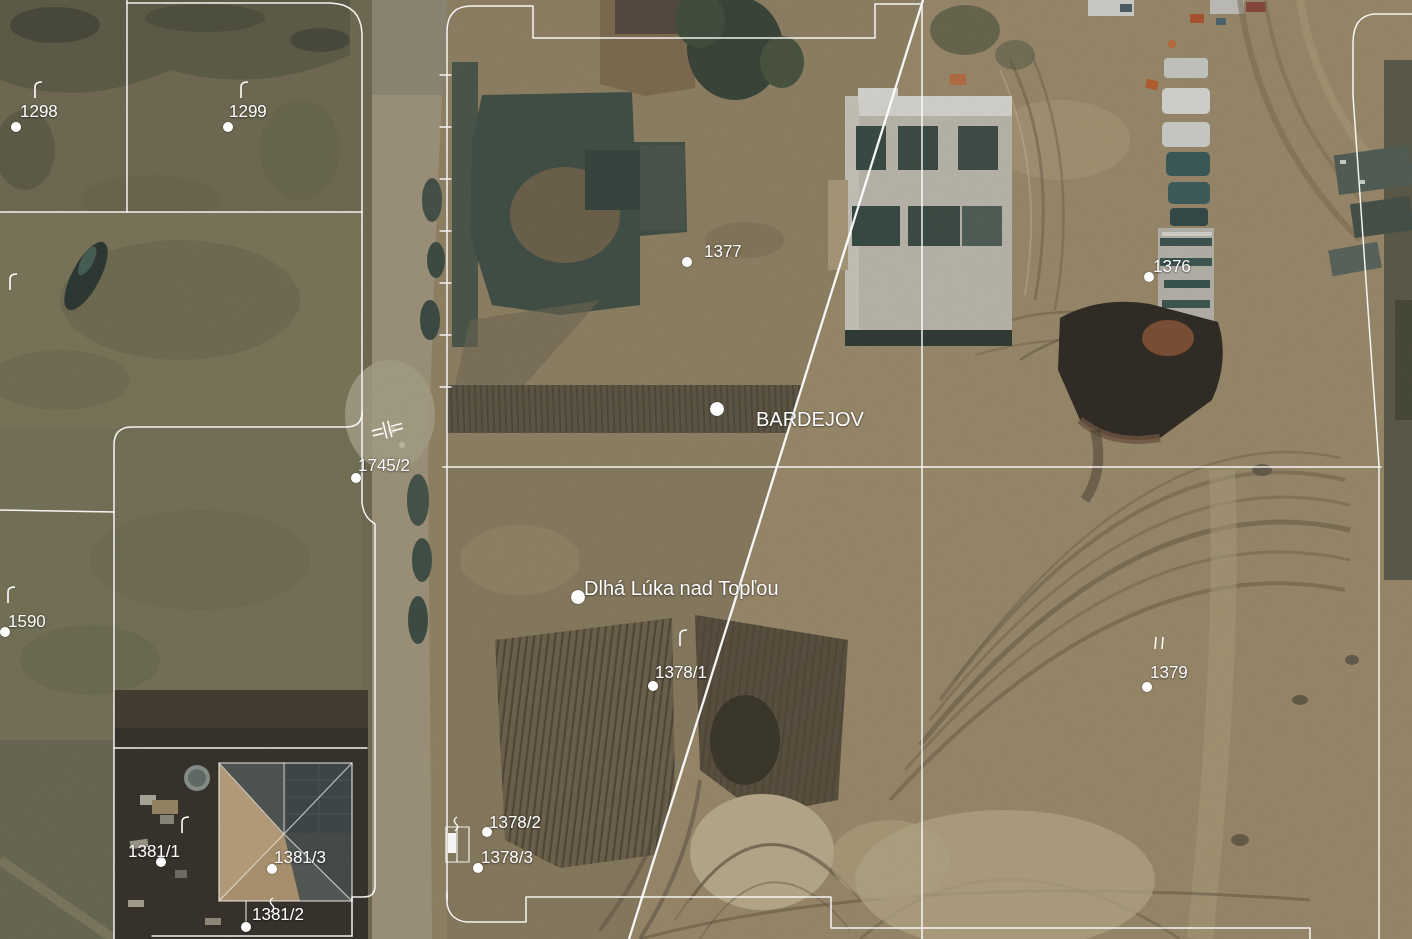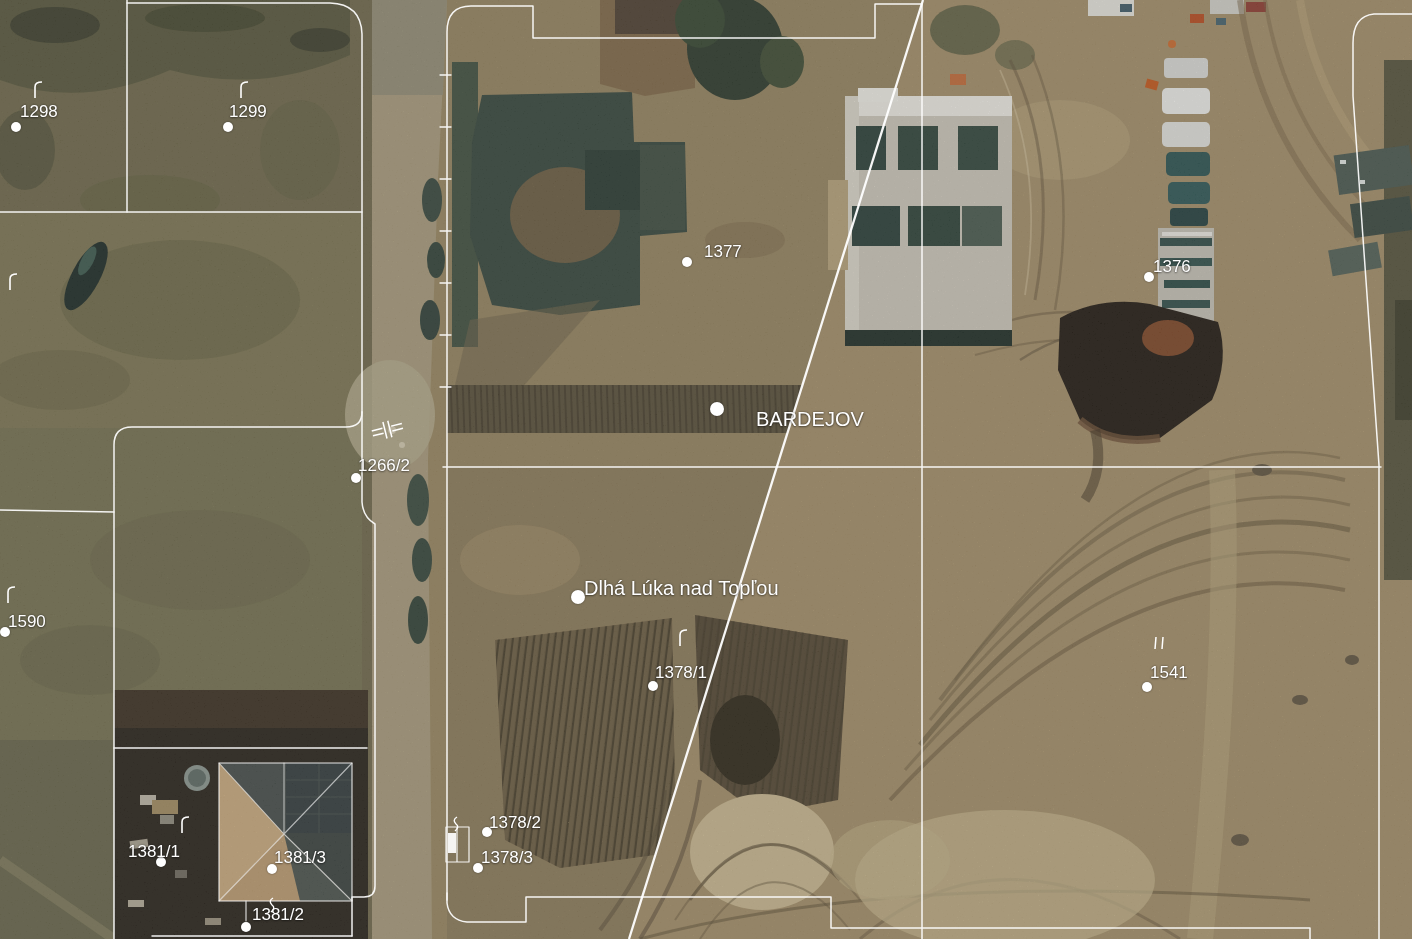--- a/index.html
+++ b/index.html
@@ -271,27 +271,27 @@
   <div id="labels">
       <div class="map-dot" style="left: 11px; top: 122px; height: 10px; width: 10px;"></div>
       <div class="parcel-label" style="left: 20px; top: 103px;">1298</div>
       <div class="map-dot" style="left: 223px; top: 122px; height: 10px; width: 10px;"></div>
       <div class="parcel-label" style="left: 229px; top: 103px;">1299</div>
       <div class="map-dot" style="left: 682px; top: 257px; height: 10px; width: 10px;"></div>
       <div class="parcel-label" style="left: 690px; top: 243px; margin-left: 14px;">1377</div>
       <div class="map-dot" style="left: 1144px; top: 272px; height: 10px; width: 10px;"></div>
       <div class="parcel-label" style="left: 1153px; top: 258px;">1376</div>
       <div class="map-dot" style="left: 351px; top: 473px; height: 10px; width: 10px;"></div>
-      <div class="parcel-label" style="left: 358px; top: 457px;">1266/2</div>
+      <div class="parcel-label" style="left: 358px; top: 457px;">1745/2</div>
       <div class="map-dot" style="left: 0px; top: 627px; height: 10px; width: 10px;"></div>
       <div class="parcel-label" style="left: 8px; top: 613px;">1590</div>
       <div class="map-dot" style="left: 648px; top: 681px; height: 10px; width: 10px;"></div>
       <div class="parcel-label" style="left: 655px; top: 664px;">1378/1</div>
       <div class="map-dot" style="left: 1142px; top: 682px; height: 10px; width: 10px;"></div>
-      <div class="parcel-label" style="left: 1150px; top: 664px;">1541</div>
+      <div class="parcel-label" style="left: 1150px; top: 664px;">1379</div>
       <div class="map-dot" style="left: 482px; top: 827px; height: 10px; width: 10px;"></div>
       <div class="parcel-label" style="left: 489px; top: 814px; text-align: center;">1378/2</div>
       <div class="map-dot" style="left: 473px; top: 863px; height: 10px; width: 10px;"></div>
       <div class="parcel-label" style="left: 481px; top: 849px;">1378/3</div>
       <div class="map-dot" style="left: 156px; top: 857px; height: 10px; width: 10px;"></div>
       <div class="parcel-label" style="left: 128px; top: 843px;">1381/1</div>
       <div class="map-dot" style="left: 267px; top: 864px; height: 10px; width: 10px;"></div>
       <div class="parcel-label" style="left: 274px; top: 849px;">1381/3</div>
       <div class="map-dot" style="left: 241px; top: 922px; height: 10px; width: 10px;"></div>
       <div class="parcel-label" style="left: 252px; top: 906px;">1381/2</div>

